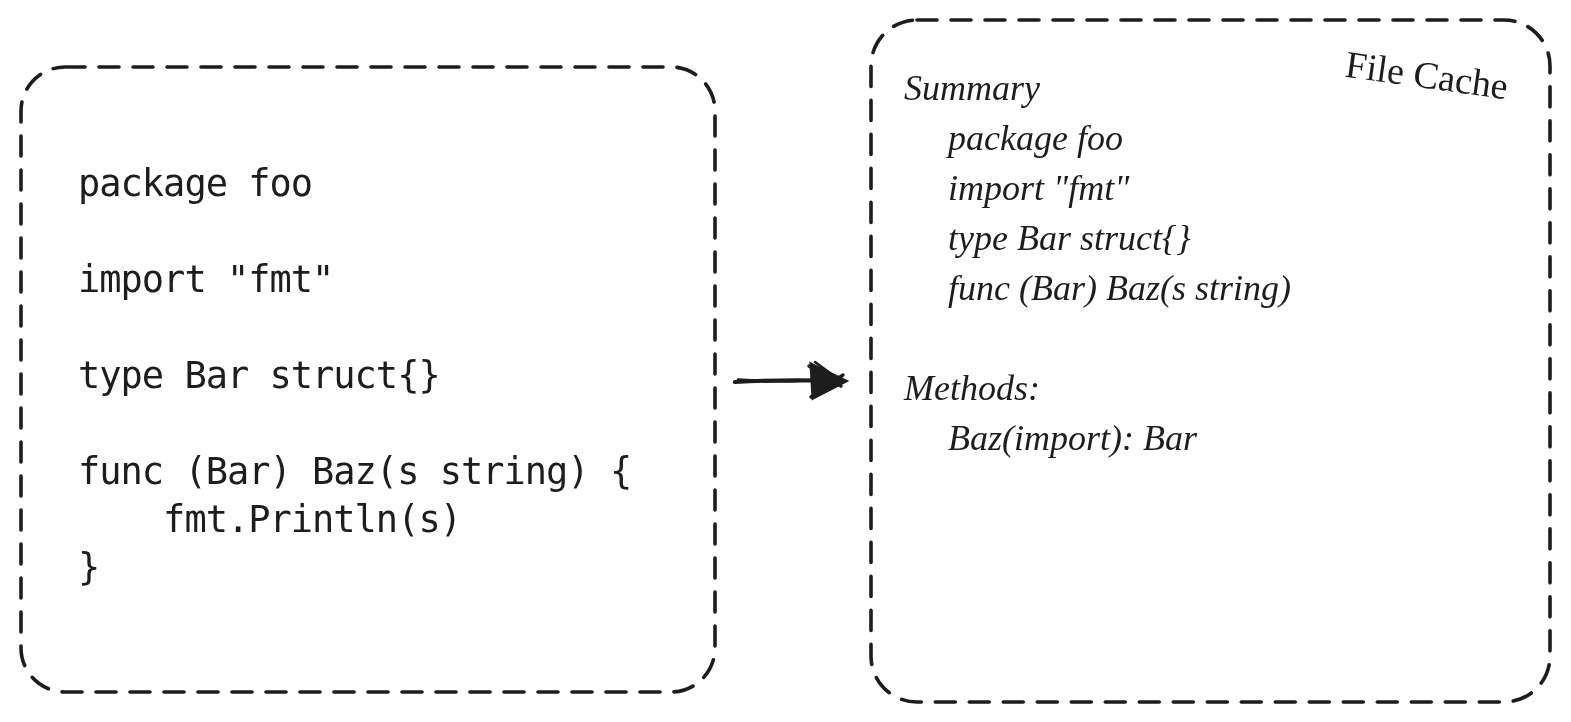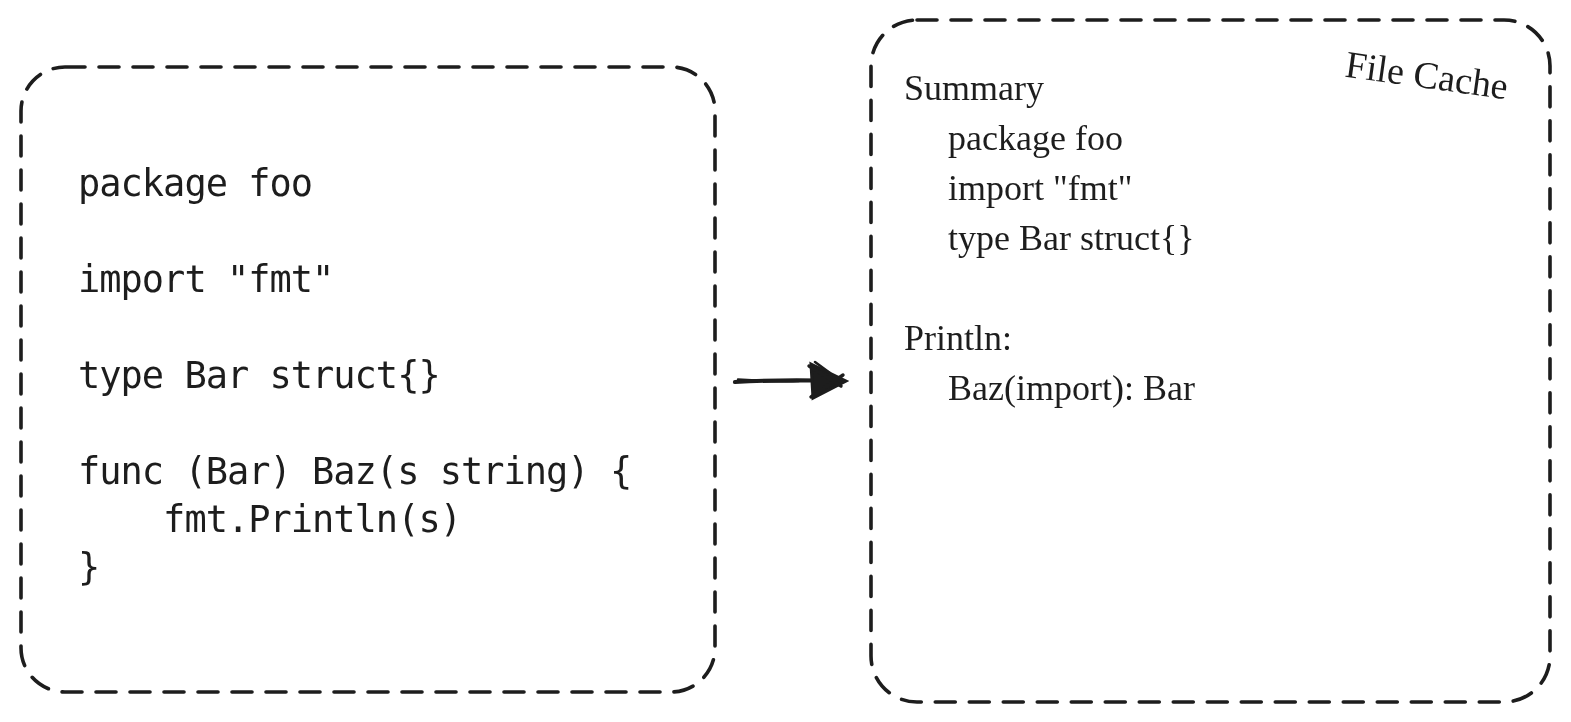--- a/index.html
+++ b/index.html
@@ -73,20 +73,21 @@
     font-size: 38px;
     transform: rotate(8deg);
     transform-origin: center;
     white-space: nowrap;
   }
   .cache-content {
     position: absolute;
     left: 36px;
     top: 46px;
     right: 56px;
+    font-style: italic;
   }
   .cache-section {
     margin: 0 0 50px 0;
   }
   .cache-heading {
     font-size: 36px;
     line-height: 50px;
     white-space: nowrap;
   }
   .cache-items {
@@ -146,28 +147,29 @@
     <div class="cache-title handwriting">File Cache</div>
 
     <div class="cache-content">
 
       <div class="cache-section">
         <div class="cache-heading handwriting">Summary</div>
         <div class="cache-items">
           <div class="cache-item handwriting">package foo</div>
           <div class="cache-item handwriting">import "fmt"</div>
           <div class="cache-item handwriting">type Bar struct{}</div>
+          <div class="cache-item handwriting">func (Bar) Baz(s string)</div>
         </div>
       </div>
 
       <div class="cache-section">
       </div>
 
       <div class="cache-section">
-        <div class="cache-heading handwriting">Println:</div>
+        <div class="cache-heading handwriting">Methods:</div>
         <div class="cache-items">
           <div class="cache-item handwriting">Baz(import): Bar</div>
         </div>
       </div>
 
     </div>
   </div>
 
 </div>
 

